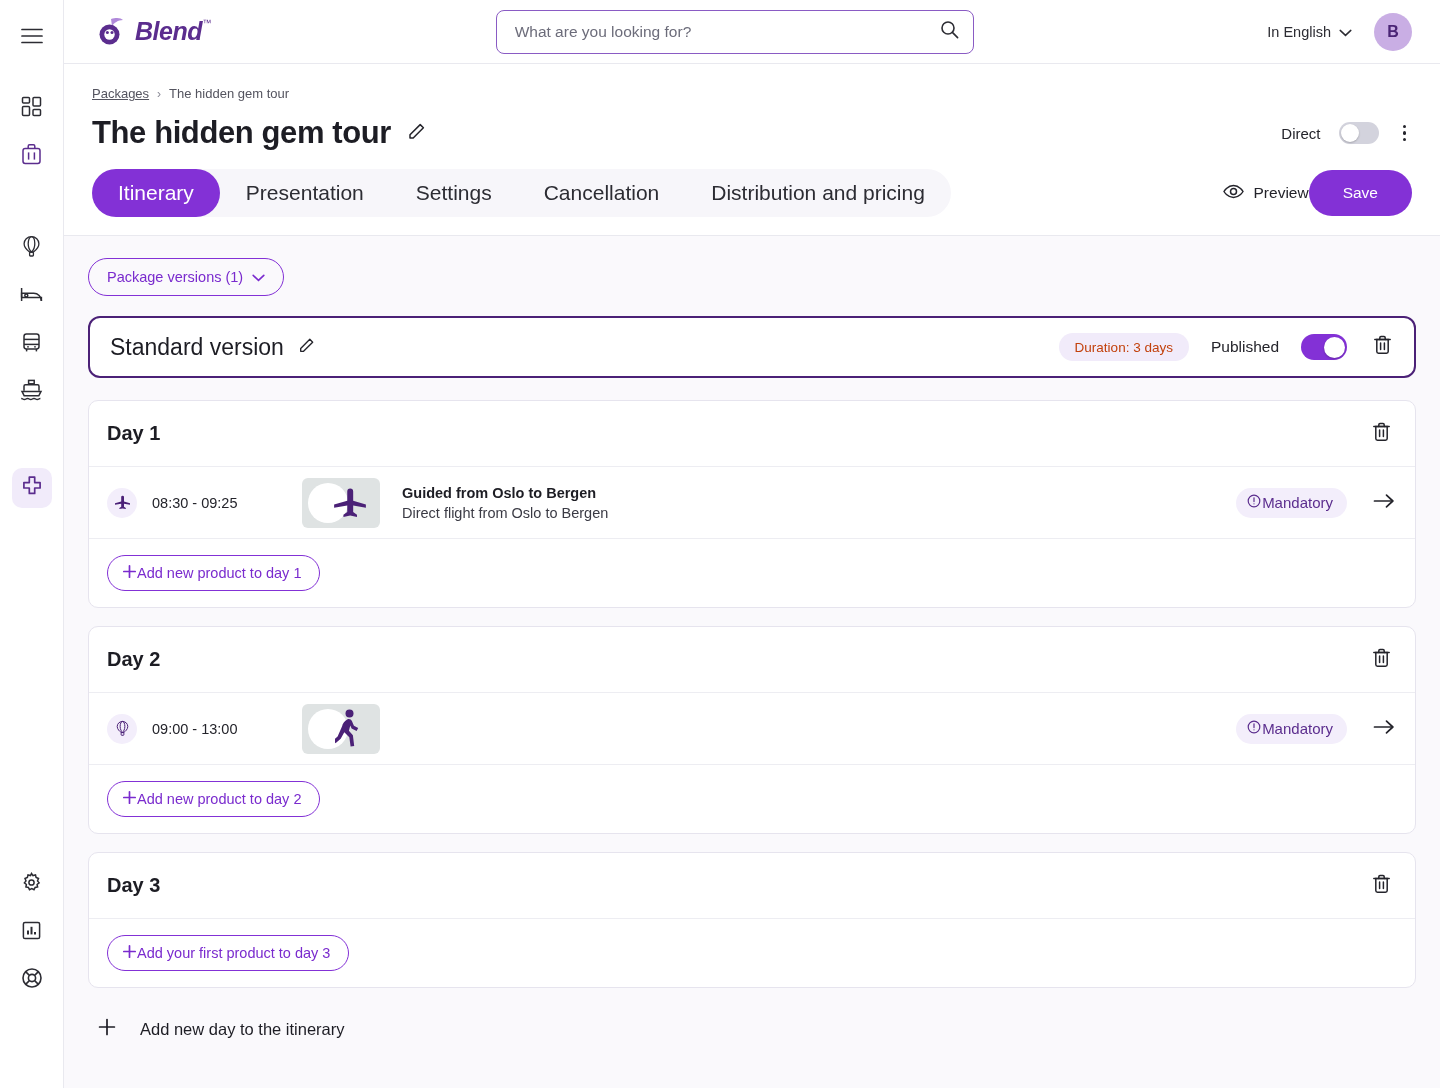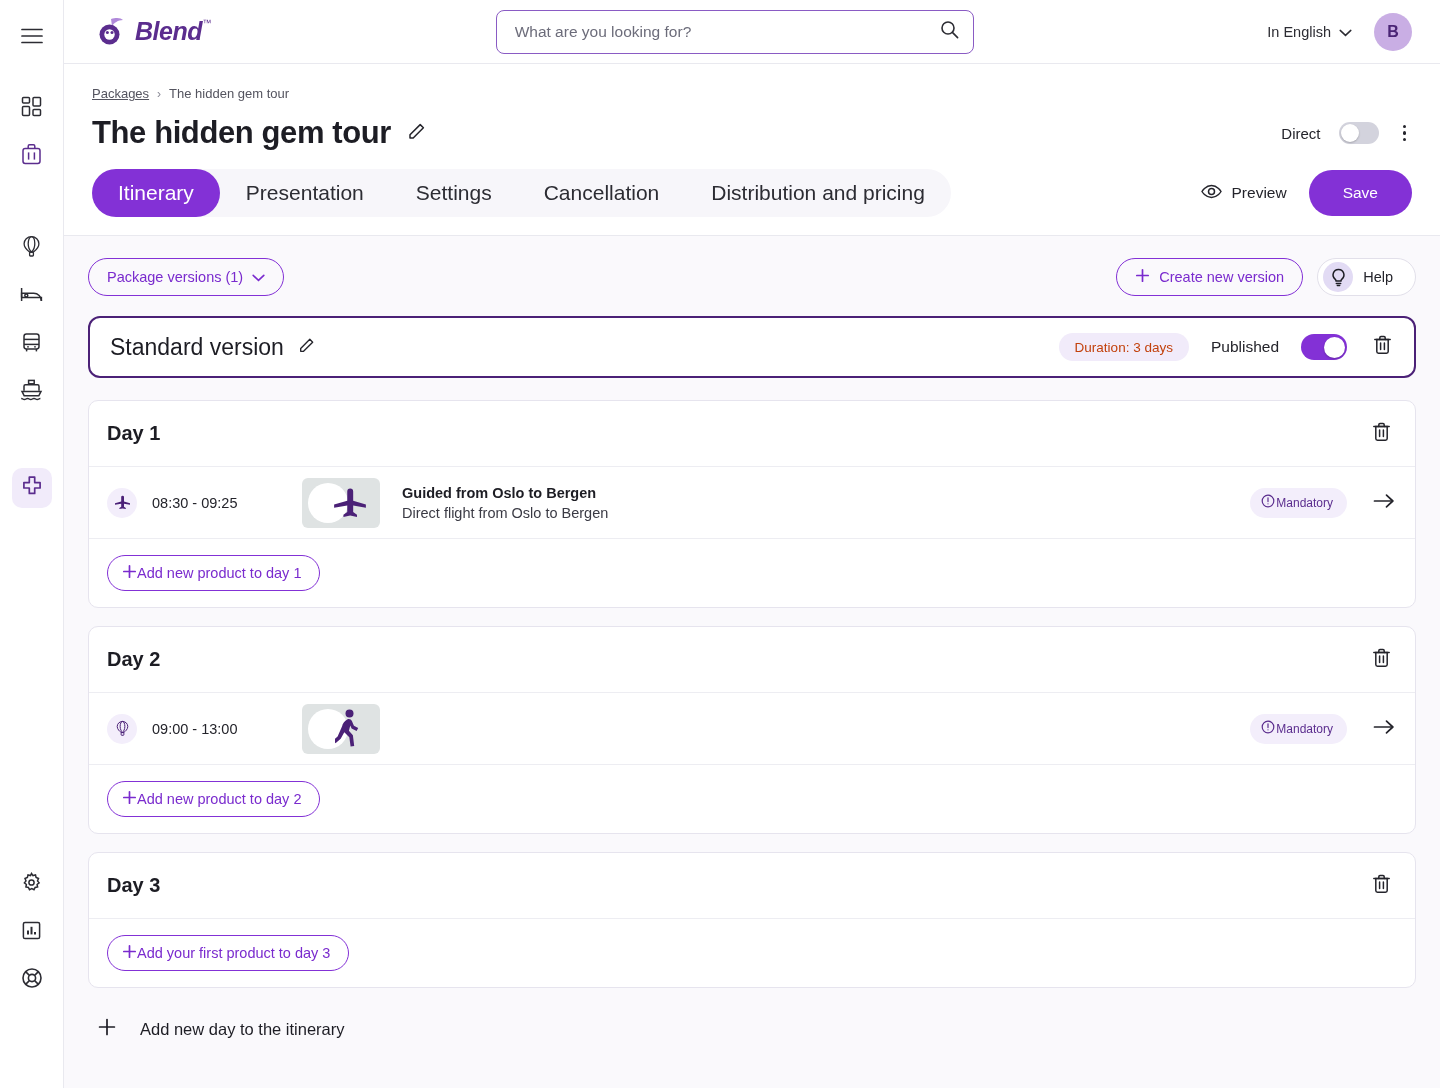--- a/index.html
+++ b/index.html
@@ -105,21 +105,21 @@
   .tabs {
     display: flex; align-items: center;
     background: #f7f6fa; border-radius: 26px; height: 48px; padding: 0;
   }
   .tab {
     height: 48px; padding: 16px 26px; border-radius: 26px;
     display: flex; align-items: center; justify-content: center;
     font-size: 21px; color: #2c2c33; cursor: pointer; white-space: nowrap;
   }
   .tab.active { background: #8331d6; color: #fff; }
-  .tabs-right { margin-left: auto; display: flex; align-items: center; gap: 22px; }
+  .tabs-right { margin-left: auto; display: flex; align-items: center; }
   .preview-btn { display: flex; align-items: center; gap: 10px; font-size: 15.5px; color: #24242b; cursor: pointer; }
   .save-btn {
     background: #8331d6; color: #fff; border: none; border-radius: 24px;
     height: 46px; padding: 0 34px; font-size: 15.5px;
     font-family: "Liberation Sans", sans-serif; cursor: pointer;
   }
 
   
   .content {
     flex: 1 1 auto; background: #faf9fc;
@@ -191,21 +191,21 @@
     position: absolute; width: 40px; height: 40px; border-radius: 50%;
     background: #fff; left: 6px; top: 5px;
   }
   .prod-thumb .glyph { position: absolute; left: 30px; top: 7px; }
   .prod-text { margin-left: 22px; }
   .prod-name { font-size: 14.5px; font-weight: bold; color: #1d1d24; }
   .prod-desc { font-size: 14.5px; color: #3a3a44; margin-top: 4px; }
   .prod-right { margin-left: auto; display: flex; align-items: center; gap: 26px; }
   .badge-mandatory {
     background: #f3eefb; color: #5b2d8e; border-radius: 16px;
-    height: 30px; padding: 0 14px 0 11px; display: flex; align-items: center; gap: 1px; font-size: 12px;
+    height: 30px; padding: 0 14px 0 11px; display: flex; align-items: center; gap: 1px; font-size: 15px;
   }
   .arrow-btn { display: flex; cursor: pointer; }
 
   .add-zone { padding: 16px 18px; }
   .add-btn {
     display: inline-flex; align-items: center; gap: 0;
     height: 36px; padding: 0 18px 0 14px;
     border: 1.5px solid #8331d6; border-radius: 20px;
     background: #fff; color: #7a2bce; font-size: 14.5px; cursor: pointer;
     font-family: "Liberation Sans", sans-serif;
@@ -477,42 +477,20 @@
       <div class="content-toolbar">
         <div class="pill-outline">
           <span>Package versions (1)</span>
           <span>
             <svg width="13" height="8" viewBox="0 0 13 8" fill="none" stroke="#7a2bce" stroke-width="1.6" stroke-linecap="round">
                 <path d="M1.2 1.4L6.5 6.4 11.8 1.4"></path>
               </svg>
           </span>
         </div>
 
-        <div class="toolbar-right">
-          <div class="pill-outline">
-            <span>
-              <svg width="15" height="15" viewBox="0 0 15 15" stroke="#7a2bce" stroke-width="1.7" stroke-linecap="round">
-                  <line x1="7.5" y1="1.8" x2="7.5" y2="13.2"></line>
-                  <line x1="1.8" y1="7.5" x2="13.2" y2="7.5"></line>
-                </svg>
-            </span>
-            <span>Create new version</span>
-          </div>
-
-          <div class="help-btn">
-            <span class="help-bulb">
-              <svg width="17" height="19" viewBox="0 0 17 19" fill="none" stroke="#1d1d24" stroke-width="1.5" stroke-linecap="round">
-                <path d="M8.5 1.5a5.4 5.4 0 013.4 9.6c-.7.6-1 1.2-1 2H6.1c0-.8-.3-1.4-1-2A5.4 5.4 0 018.5 1.5z"></path>
-                <line x1="6.3" y1="15.4" x2="10.7" y2="15.4"></line>
-                <line x1="7.3" y1="17.6" x2="9.7" y2="17.6"></line>
-              </svg>
-            </span>
-            <span>Help</span>
-          </div>
-        </div>
       </div>
 
       
       <div class="version-card">
         <span class="version-name">Standard version</span>
         <span class="version-edit">
           <span>
             <svg width="17" height="17" viewBox="0 0 19 19" fill="none" stroke="#24242b" stroke-width="1.5" stroke-linecap="round" stroke-linejoin="round">
                 <path d="M13.2 2.6l3.2 3.2L6.2 16H3v-3.2z"></path>
               </svg>

